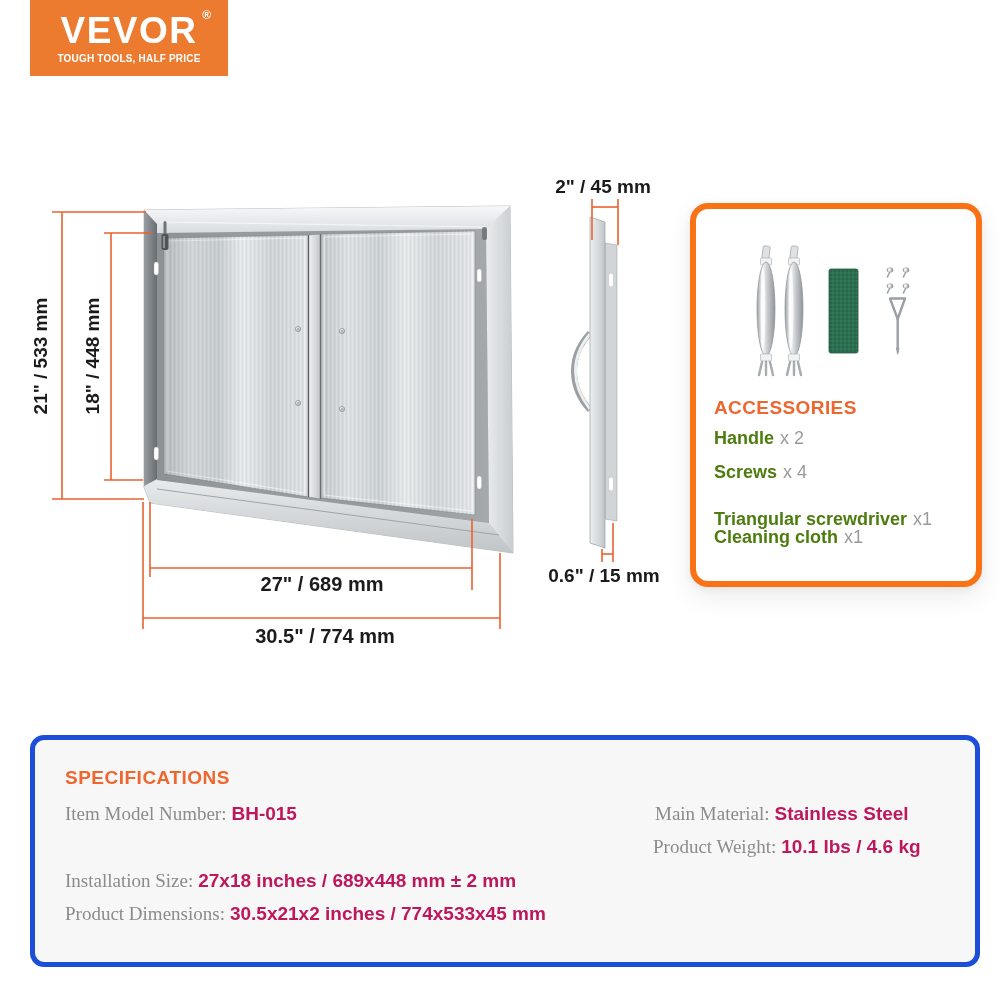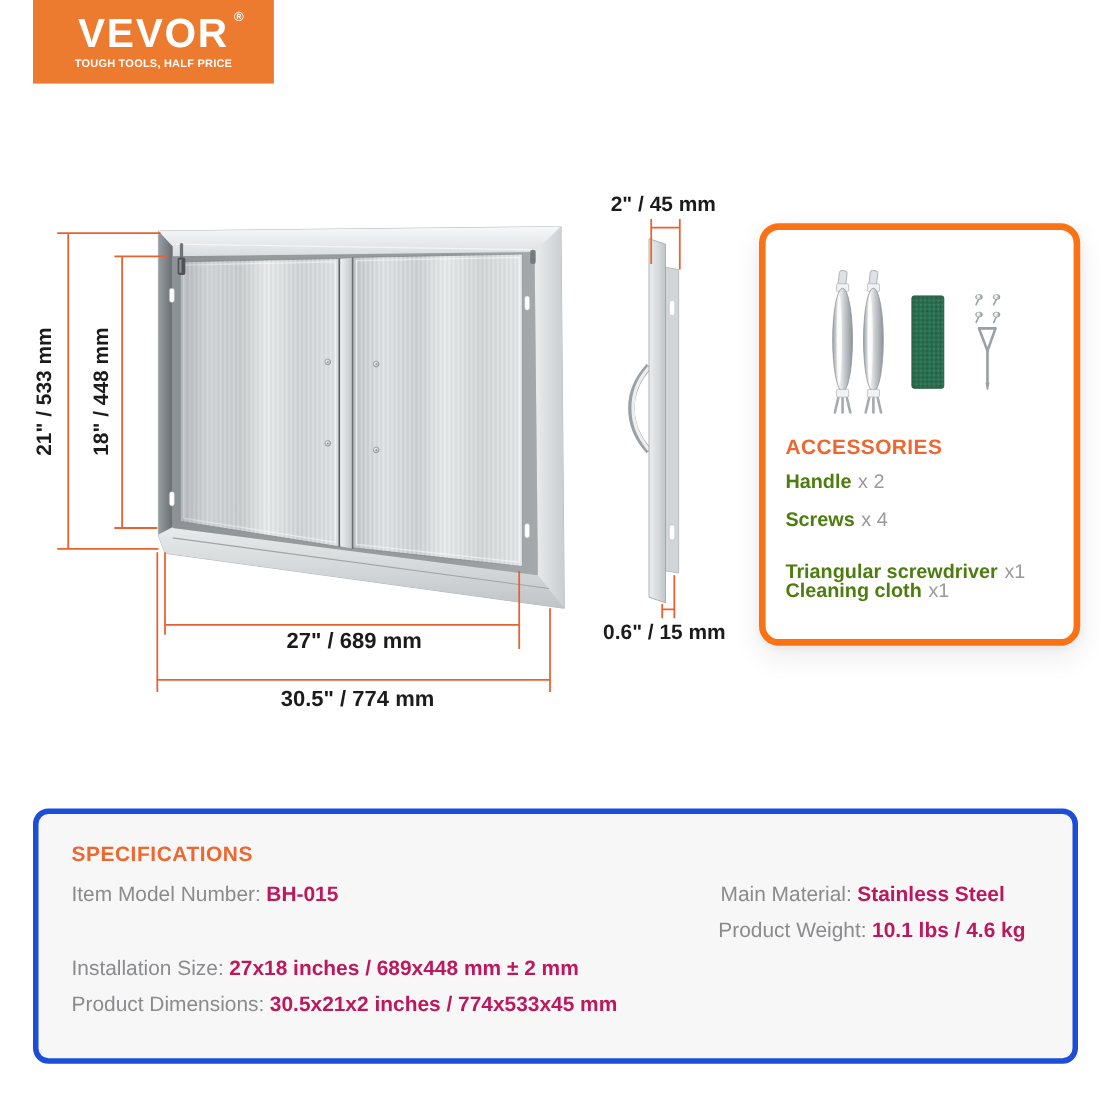--- a/index.html
+++ b/index.html
@@ -4,21 +4,21 @@
 <style>
   html,body{margin:0;padding:0;}
   body{
     width:1000px;height:1000px;position:relative;overflow:hidden;
     background:#ffffff;font-family:"Liberation Sans", sans-serif;
     -webkit-font-smoothing:antialiased;
   }
   .abs{position:absolute;}
   
   .logo{
-    left:30px;top:0;width:219px;height:76px;background:#EC7A2F;
+    left:30px;top:0;width:198px;height:76px;background:#EC7A2F;
     display:flex;flex-direction:column;align-items:center;justify-content:center;
     color:#fff;
   }
   .brand{position:relative;display:inline-block;font-size:37px;font-weight:bold;
     letter-spacing:1.5px;line-height:1;}
   .reg{position:absolute;top:-3px;right:-15px;font-size:12px;font-weight:bold;}
   .tagline{font-size:10px;font-weight:bold;letter-spacing:0.2px;margin-top:4px;white-space:nowrap;}
   
   .dimlabel{
     position:absolute;transform:translate(-50%,-50%);white-space:nowrap;
@@ -38,21 +38,21 @@
   .acc-item .nm{font-weight:bold;color:#4d7c0f;}
   .acc-item .qty{color:#9a9a9c;margin-left:6px;}
   
   .spec-box{
     left:30px;top:735px;width:940px;height:222px;background:#f7f7f8;
     border-radius:14px;border:5px solid #1d4ed8;
   }
   .spec-title{position:absolute;left:30px;top:27px;font-size:19px;font-weight:bold;
     color:#ED672E;letter-spacing:0.5px;}
   .spec-row{position:absolute;font-size:19px;white-space:nowrap;}
-  .spec-row .lbl{color:#8a8b8d;margin-right:5px;}
+  .spec-row .lbl{color:#8a8b8d;margin-right:5px;font-family:Liberation Serif, serif;}
   .spec-row .val{color:#be185d;font-weight:bold;}
   svg{display:block;}
 </style>
 </head>
 <body>
 
 <div class="abs logo">
   <div class="brand">
     <span>VEVOR</span>
     <span class="reg">®</span>

